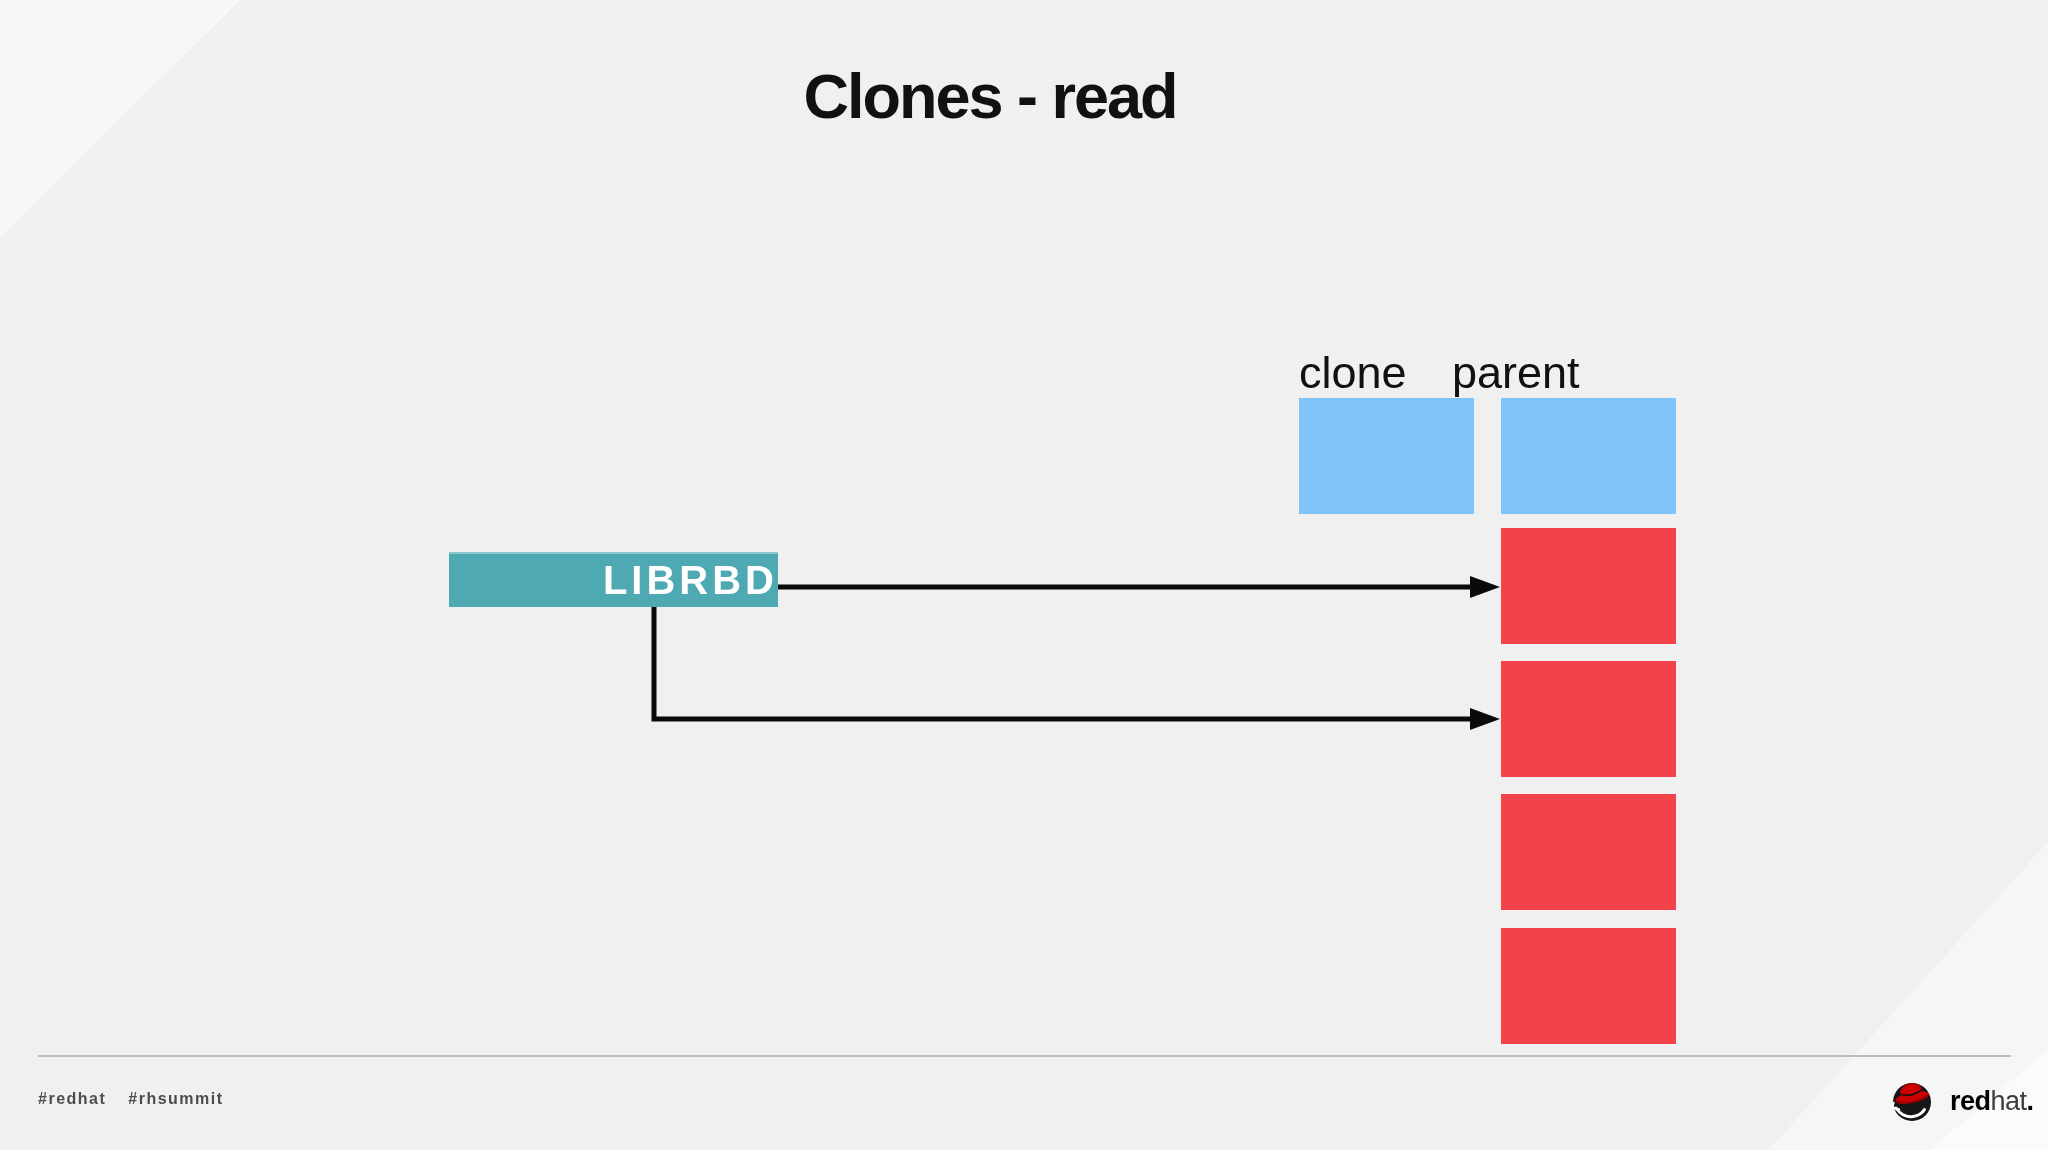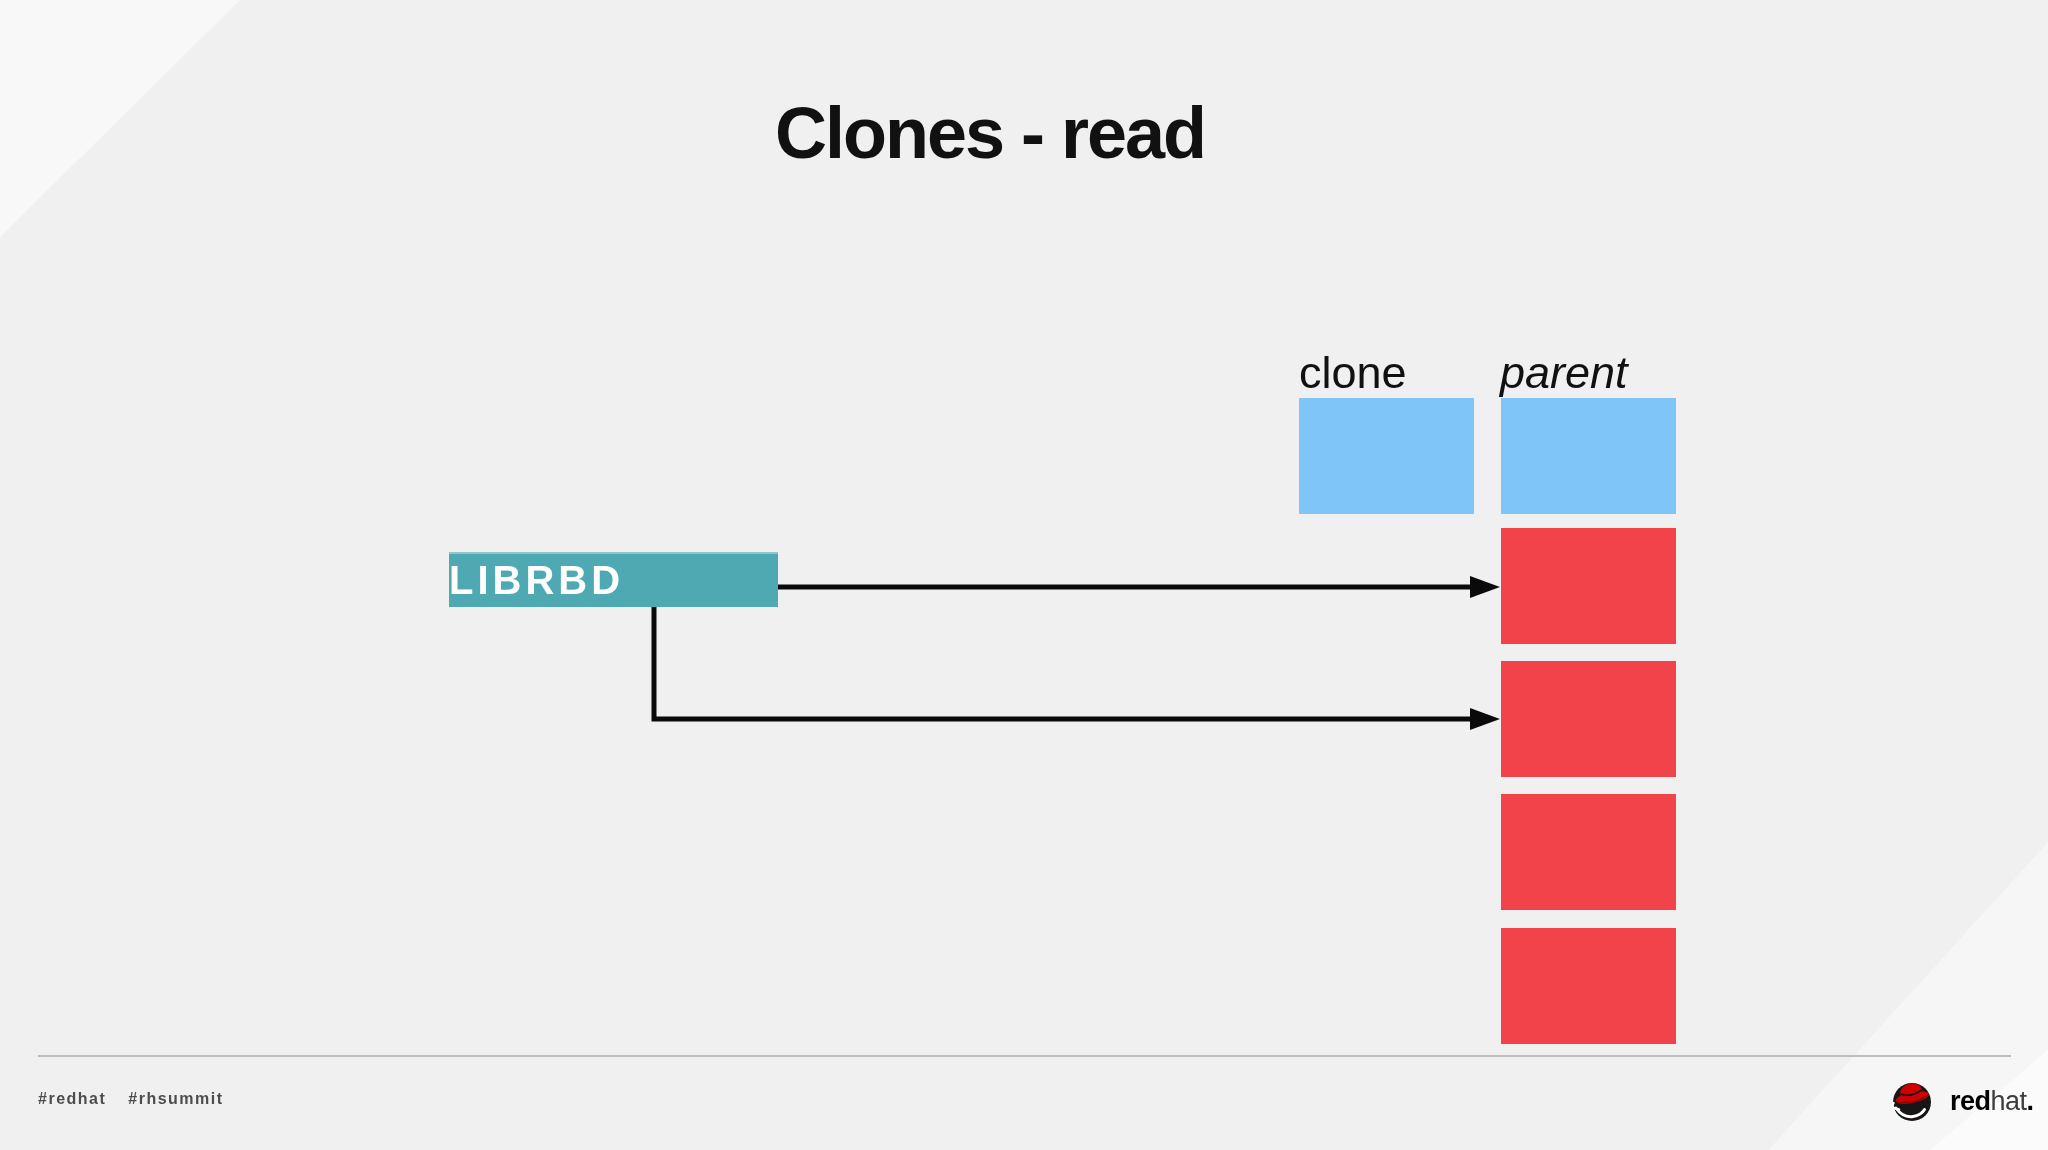--- a/index.html
+++ b/index.html
@@ -25,42 +25,42 @@
   .bg-band{position:absolute;z-index:0;}
   .bg-topleft{left:0;top:0;width:240px;height:237px;background:var(--band-light);
     clip-path:polygon(0 0,100% 0,0 100%);}
   .bg-bottomright{left:1500px;top:600px;width:548px;height:550px;background:var(--band-light2);
     clip-path:polygon(100% 44%,100% 100%,49% 100%);}
   .bg-corner{left:1500px;top:600px;width:548px;height:550px;background:var(--band-white);
     clip-path:polygon(100% 81.8%,100% 100%,78.5% 100%);}
 
   .layer{position:absolute;inset:0;z-index:1;}
 
-  .title{position:absolute;left:0;top:92px;width:1980px;text-align:center;
-    font-size:72px;font-weight:bold;letter-spacing:-2px;color:var(--ink);}
+  .title{position:absolute;left:0;top:60px;width:1980px;text-align:center;
+    font-size:63px;font-weight:bold;letter-spacing:-2px;color:var(--ink);}
 
   .col-label{position:absolute;top:350px;font-size:45px;line-height:45px;
     color:var(--ink);text-align:left;}
   .clone-label{left:1299px;width:175px;}
-  .parent-label{left:1500px;width:176px;font-style:italic;}
+  .parent-label{left:1452px;width:176px;}
 
   .block{position:absolute;width:175px;height:116px;}
   .block.blue{background:var(--blue);}
   .block.red{background:var(--red);}
   .clone-b1{left:1299px;top:398px;}
   .parent-b1{left:1501px;top:398px;}
   .parent-b2{left:1501px;top:528px;}
   .parent-b3{left:1501px;top:661px;}
   .parent-b4{left:1501px;top:794px;}
   .parent-b5{left:1501px;top:928px;}
 
   .librbd{position:absolute;left:449px;top:552px;width:329px;height:55px;
     background:var(--teal);border-top:2px solid rgba(255,255,255,.35);
     color:#ffffff;font-size:40px;font-weight:bold;letter-spacing:4px;
-    text-align:left;line-height:53px;}
+    text-align:right;line-height:53px;}
 
   svg.arrows{position:absolute;left:0;top:0;width:2048px;height:1150px;z-index:1;}
 
   .divider{position:absolute;left:38px;top:1055px;width:1973px;height:2px;
     background:var(--divider);}
 
   .hashtags{position:absolute;left:38px;top:1090px;font-size:16px;font-weight:bold;
     letter-spacing:1.5px;color:var(--hashtag);}
   .hashtags span + span{margin-left:16px;}
 

